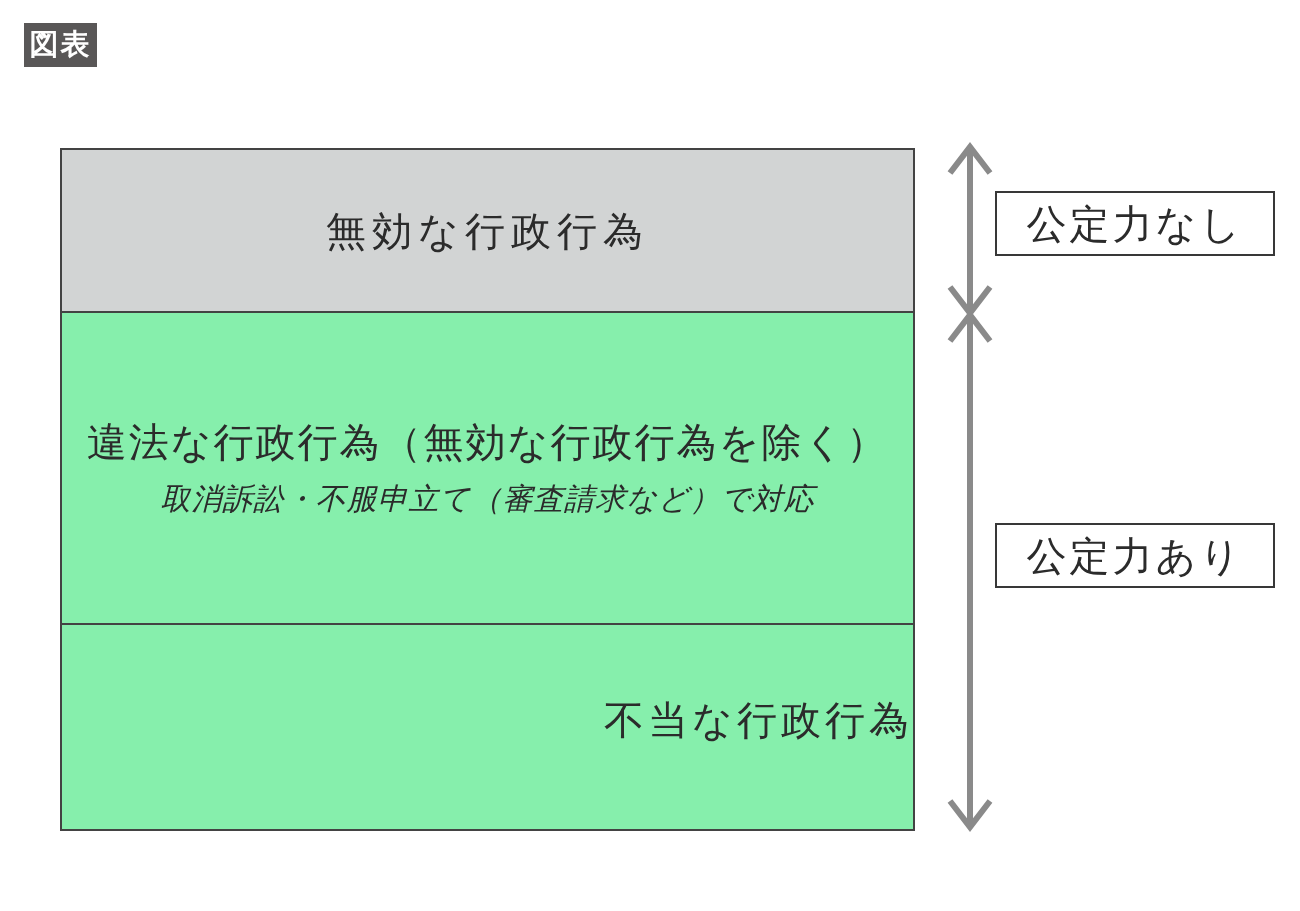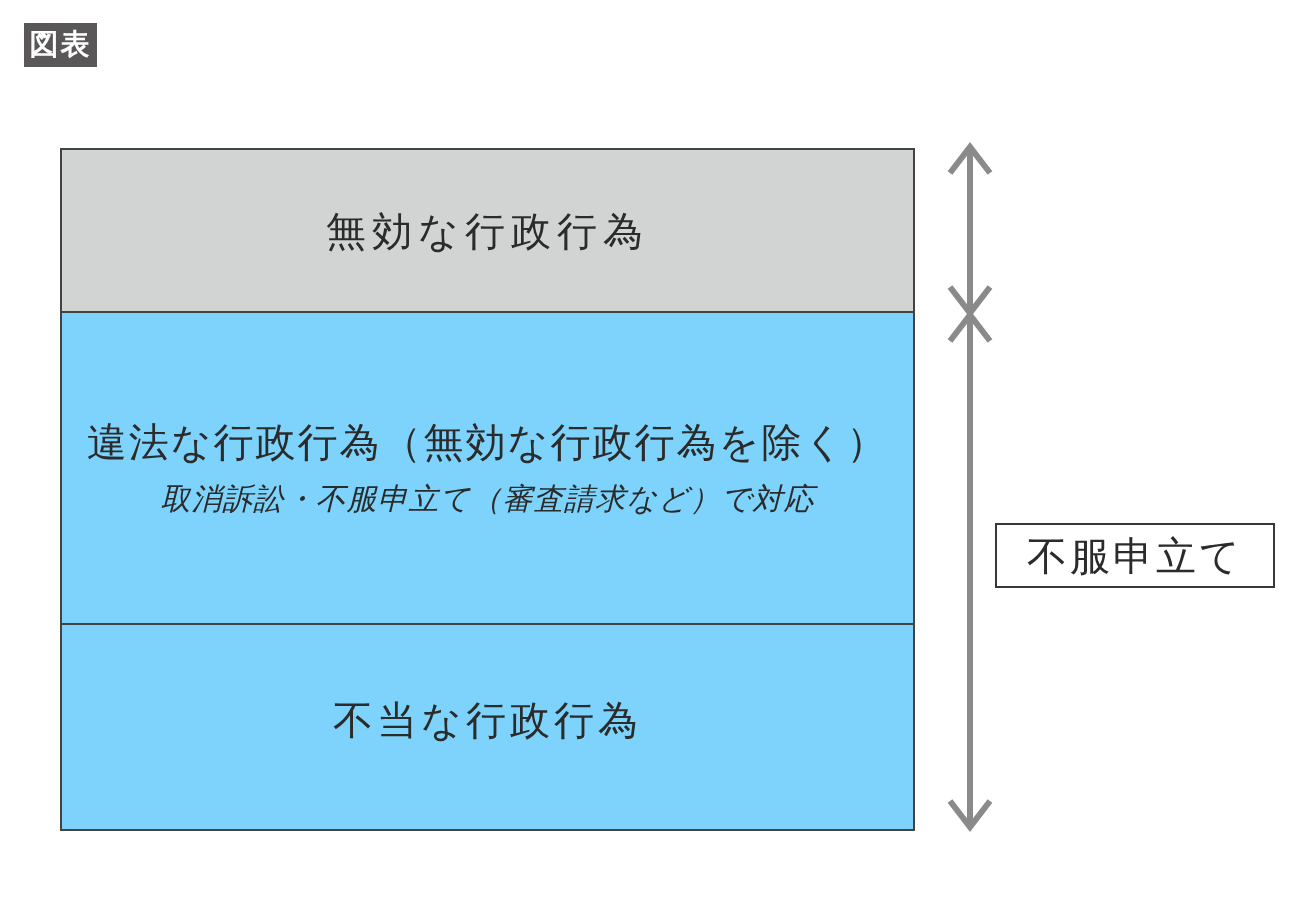--- a/index.html
+++ b/index.html
@@ -34,30 +34,30 @@
     display:flex;align-items:center;
     font-size:31px;font-weight:700;letter-spacing:4px;
     color:#1f1f1f;
   }
   
   .main-box{
     position:absolute;left:60px;top:148px;
     width:855px;height:683px;
     border:2px solid var(--box-border);
     display:flex;flex-direction:column;
-    background:#7dd3fc;
+    background:#86efac;
   }
   .sect{
     display:flex;flex-direction:column;
     align-items:center;justify-content:center;
     text-align:center;
   }
   .sect-1{height:161px;background:var(--shaded-section-fill);}
   .sect-2{height:312px;border-top:2px solid var(--box-border);gap:22px;}
-  .sect-3{flex:1;border-top:2px solid var(--box-border);gap:22px;padding-bottom:14px;}
+  .sect-3{flex:1;border-top:2px solid var(--box-border);gap:22px;padding-bottom:14px;align-items:flex-end;}
   .sect-title{font-size:40px;line-height:1;color:var(--text);}
   .sect-1 .sect-title{letter-spacing:6px;}
   .sect-2 .sect-title{letter-spacing:2px;}
   .sect-3 .sect-title{letter-spacing:4px;}
   .sect-sub{font-size:30px;line-height:1;letter-spacing:1px;color:var(--text);font-style:italic;}
   
   .arrows{
     position:absolute;left:0;top:0;width:1300px;height:911px;
     pointer-events:none;
   }
@@ -111,15 +111,16 @@
       <polyline class="stroke" points="950,173 970,147 990,173"></polyline>
       <polyline class="stroke" points="950,287 970,313 990,287"></polyline>
     </g>
     <g>
       <line class="stroke" x1="970" y1="315" x2="970" y2="827"></line>
       <polyline class="stroke" points="950,341 970,315 990,341"></polyline>
       <polyline class="stroke" points="950,801 970,827 990,801"></polyline>
     </g>
   </svg>
 
-  <div class="anno anno-2">不服申立て</div>
+  <div class="anno anno-1">公定力なし</div>
+  <div class="anno anno-2">公定力あり</div>
 
 </div>
 
 </body></html>

